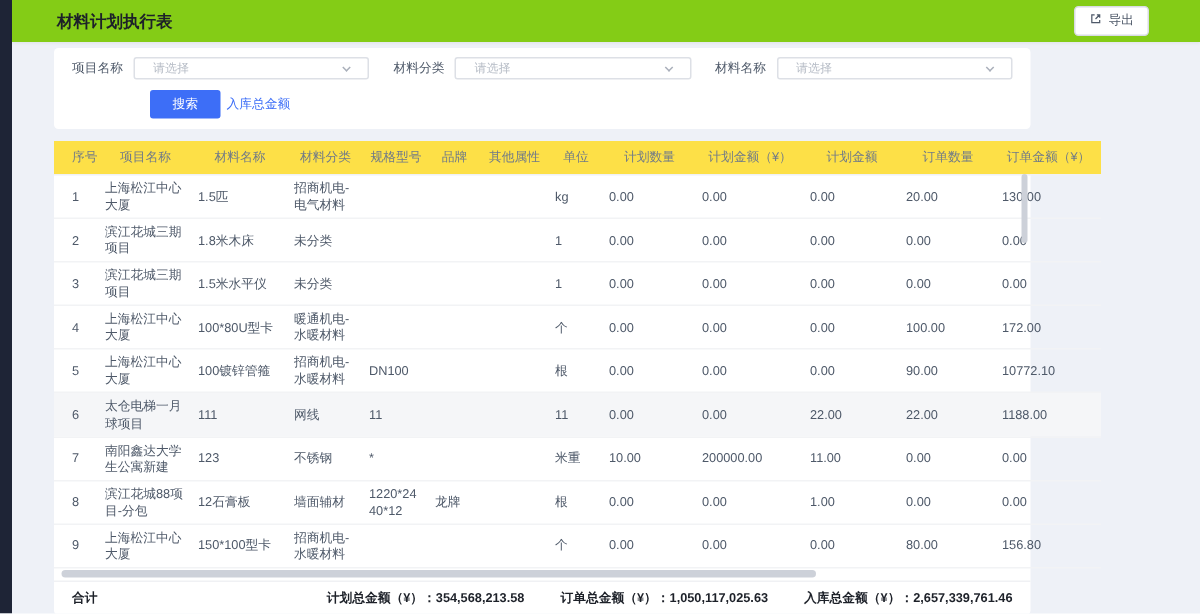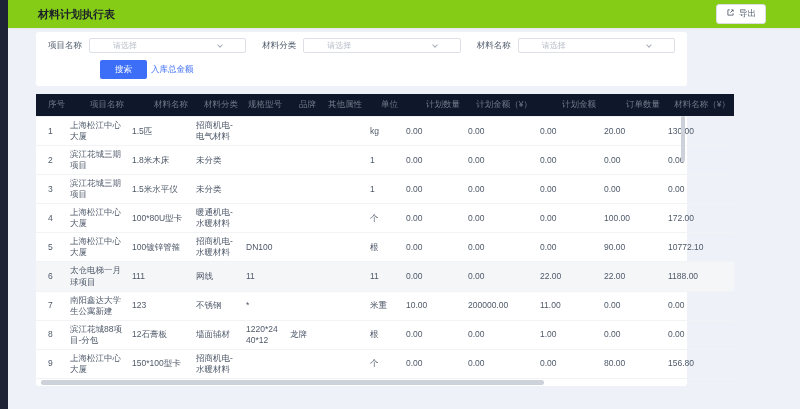--- a/index.html
+++ b/index.html
@@ -28,39 +28,39 @@
   
   .content { position:absolute; left:36px; top:32px; width:651px; }
 
   .filter-card { background:#fff; border-radius:3px; padding:6px 12px 7px; }
   .filter-row { display:flex; align-items:center; }
   .filter-group { display:flex; align-items:center; flex:1; margin-right:16px; }
   .filter-group:last-child { margin-right:0; }
   .filter-label { font-size:8.5px; color:#4e5969; margin-right:7px; white-space:nowrap; }
   .select-box {
     flex:1; height:15px; border:1px solid #dde0e6; border-radius:2px;
-    display:flex; align-items:center; padding:0 23px; background:#fff; cursor:pointer;
+    display:flex; align-items:center; padding:0 12px; background:#fff; cursor:pointer;
   }
   .select-box .ph { font-size:8px; color:#b6bcc6; flex:1; }
   .chevron {
     width:4px; height:4px; border-right:1px solid #a9afba; border-bottom:1px solid #a9afba;
     transform:rotate(45deg); margin-top:-2px;
   }
   .filter-actions { display:flex; align-items:center; margin-top:7px; margin-left:52px; gap:4px; }
   .search-btn {
     background:#3d6ef7; color:#fff; border:none; border-radius:2px;
     font-size:8.5px; padding:3.5px 15px; cursor:pointer; font-family:inherit;
   }
   .clear-link { color:#3d6ef7; font-size:8.5px; cursor:pointer; text-decoration:none; }
 
   
   .table-card { margin-top:8px; background:#fff; border-radius:3px; position:relative; }
   table { width:100%; border-collapse:collapse; table-layout:fixed; font-size:8.5px; }
   th {
-    background:#0f172a; color:#707a88; font-weight:normal; text-align:right;
+    background:#fde047; color:#707a88; font-weight:normal; text-align:center;
     padding:5px 4px; border-bottom:1px solid #f0f1f4; white-space:nowrap; overflow:hidden;
   }
   td {
     padding:3px 4px; border-bottom:1px solid #f2f3f5; color:#4e5969;
     height:21px; vertical-align:middle; word-break:break-all; line-height:1.3; overflow:hidden;
   }
   th:first-child, td:first-child { padding-left:12px; }
   tr.highlight td { background:#f5f6f8; }
   th:nth-child(1){width:30px} th:nth-child(2){width:62px} th:nth-child(3){width:64px}
   th:nth-child(4){width:50px} th:nth-child(5){width:44px} th:nth-child(6){width:34px}
@@ -137,21 +137,21 @@
             <th>材料名称</th>
             <th>材料分类</th>
             <th>规格型号</th>
             <th>品牌</th>
             <th>其他属性</th>
             <th>单位</th>
             <th>计划数量</th>
             <th>计划金额（¥）</th>
             <th>计划金额</th>
             <th>订单数量</th>
-            <th>材料名称（¥）</th>
+            <th>订单金额（¥）</th>
           </tr>
         </thead>
       <tbody id="tbody">
           <tr>
             <td>1</td>
             <td>上海松江中心大厦</td>
             <td>1.5匹</td>
             <td>招商机电-电气材料</td>
             <td></td>
             <td></td>
@@ -284,16 +284,24 @@
             <td>156.80</td>
           </tr>
         </tbody>
     </table>
 
     <div class="h-scroll">
       <div class="thumb"></div>
     </div>
     <div class="v-scroll"></div>
 
+    <div class="summary">
+      <span>合计</span>
+      <div class="totals">
+        <span><span>计划总金额（¥）：</span><span>354,568,213.58</span></span>
+        <span><span>订单总金额（¥）：</span><span>1,050,117,025.63</span></span>
+        <span><span>入库总金额（¥）：</span><span>2,657,339,761.46</span></span>
+      </div>
+    </div>
 
   </section>
 
 </div>
 
 </body></html>

